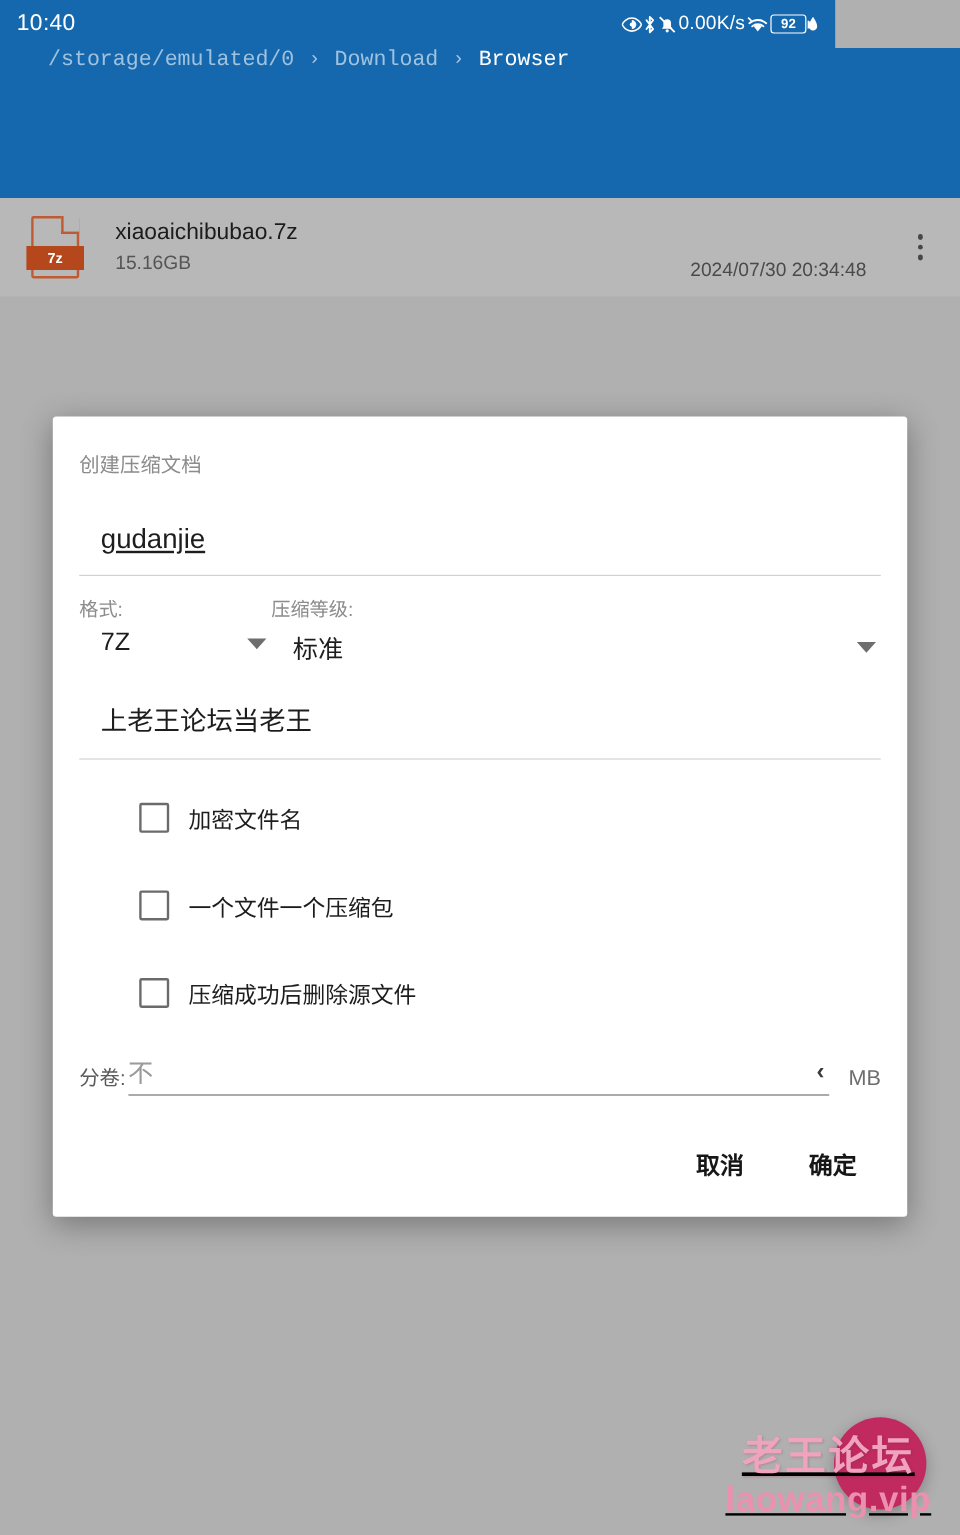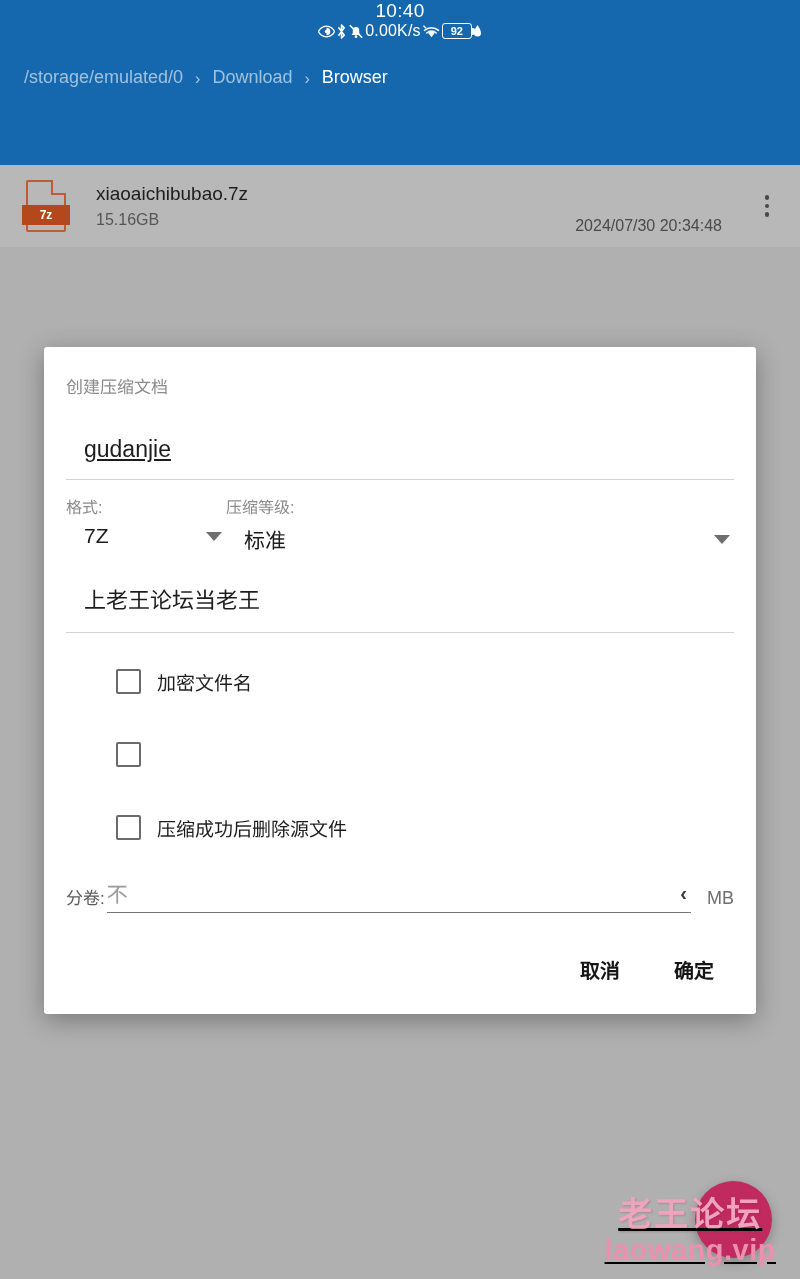--- a/index.html
+++ b/index.html
@@ -13,30 +13,29 @@
     font-family: "Liberation Sans", "DejaVu Sans", sans-serif;
     background: #b0b0b0;
     position: relative;
     -webkit-font-smoothing: antialiased;
   }
 
   
   .statusbar {
     position: absolute;
     top: 0; left: 0;
-    width: 800px;
+    width: 696px;
     height: 40px;
     background: #1668ae;
     display: flex;
     align-items: center;
     justify-content: space-between;
     padding: 0 14px;
     box-sizing: border-box;
     color: #ffffff;
-    flex-direction: column;
   }
   .status-clock {
     font-size: 19px;
     letter-spacing: 0.3px;
     color: #ffffff;
   }
   .status-right {
     display: flex;
     align-items: center;
     gap: 1px;
@@ -119,25 +118,26 @@
     align-items: center;
     gap: 28px;
   }
   .appbar-action {
     font-size: 18px;
     color: #f2f6fa;
     white-space: nowrap;
   }
   .breadcrumb {
     display: flex;
-    align-items: flex-end;
-    padding-left: 24px;
+    align-items: flex-start;
+    padding-left: 40px;
     height: 48px;
     gap: 12px;
     font-size: 18px;
+    font-family: Liberation Mono, monospace;
   }
   .crumb-dim { color: #9fc2de; white-space: nowrap; }
   .crumb-cur { color: #ffffff; white-space: nowrap; }
   .crumb-sep { color: #a8c7e0; font-size: 16px; }
 
   
   .filelist {
     position: absolute;
     top: 165px; left: 0;
     width: 800px;
@@ -522,20 +522,21 @@
 
     <div class="pwd-field">上老王论坛当老王</div>
 
     <div class="checks">
       <div class="check-row">
         <span class="checkbox"></span>
         <span class="check-label">加密文件名</span>
       </div>
       <div class="check-row">
         <span class="checkbox"></span>
+        <span class="check-label">一个文件一个压缩包</span>
       </div>
       <div class="check-row">
         <span class="checkbox"></span>
         <span class="check-label">压缩成功后删除源文件</span>
       </div>
     </div>
 
     <div class="split-row">
       <span class="split-label">分卷:</span>
       <div class="split-input">

